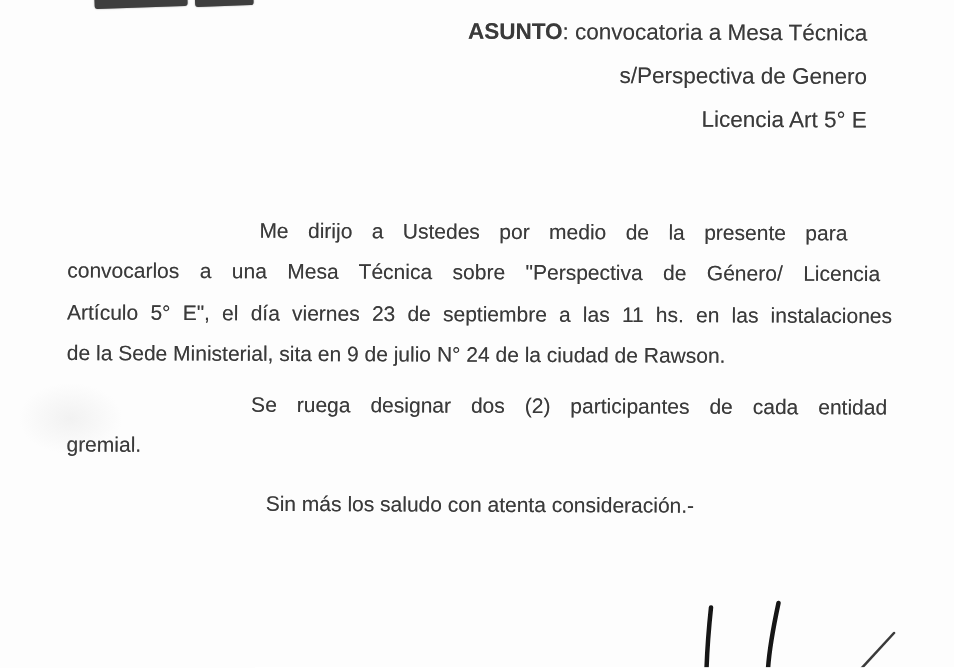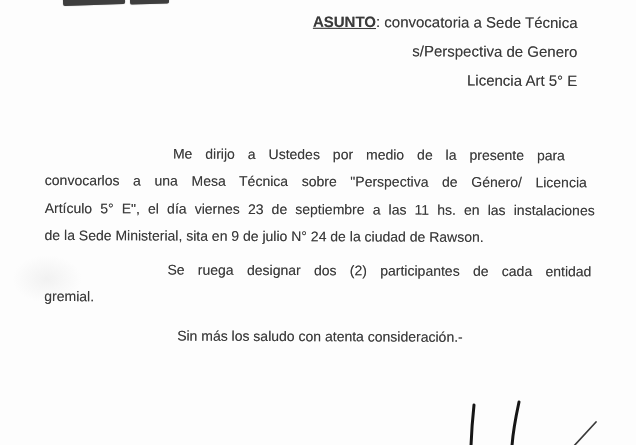--- a/index.html
+++ b/index.html
@@ -36,21 +36,20 @@
     right: 58px;
     text-align: right;
     font-size: 15px;
     line-height: 29px;
     white-space: nowrap;
     transform: rotate(0.25deg);
     transform-origin: right top;
   }
   .subject-label {
     font-weight: bold;
-    text-decoration: underline;
   }
 
   
   .body-block {
     position: absolute;
     left: 45px;
     top: 140px;
     width: 550px;
     font-size: 14px;
     line-height: 27.4px;
@@ -99,21 +98,21 @@
 </style>
 </head>
 <body>
 
 <div class="page">
 
   <div class="redaction-bar bar1"></div>
   <div class="redaction-bar bar2"></div>
 
   <div class="subject-block">
-    <div class="subject-line"><span class="subject-label">ASUNTO</span><span>: convocatoria a Sede Técnica</span></div>
+    <div class="subject-line"><span class="subject-label">ASUNTO</span><span>: convocatoria a Mesa Técnica</span></div>
     <div class="subject-line">s/Perspectiva de Genero</div>
     <div class="subject-line">Licencia Art 5° E</div>
   </div>
 
   <div class="body-block">
     <div class="para p1">
       <div class="line l1 just">Me dirijo a Ustedes por medio de la presente para</div>
       <div class="line l2 just">convocarlos a una Mesa Técnica sobre "Perspectiva de Género/ Licencia</div>
       <div class="line l3 just">Artículo 5° E", el día viernes 23 de septiembre a las 11 hs. en las instalaciones</div>
       <div class="line l4">de la Sede Ministerial, sita en 9 de julio N° 24 de la ciudad de Rawson.</div>

